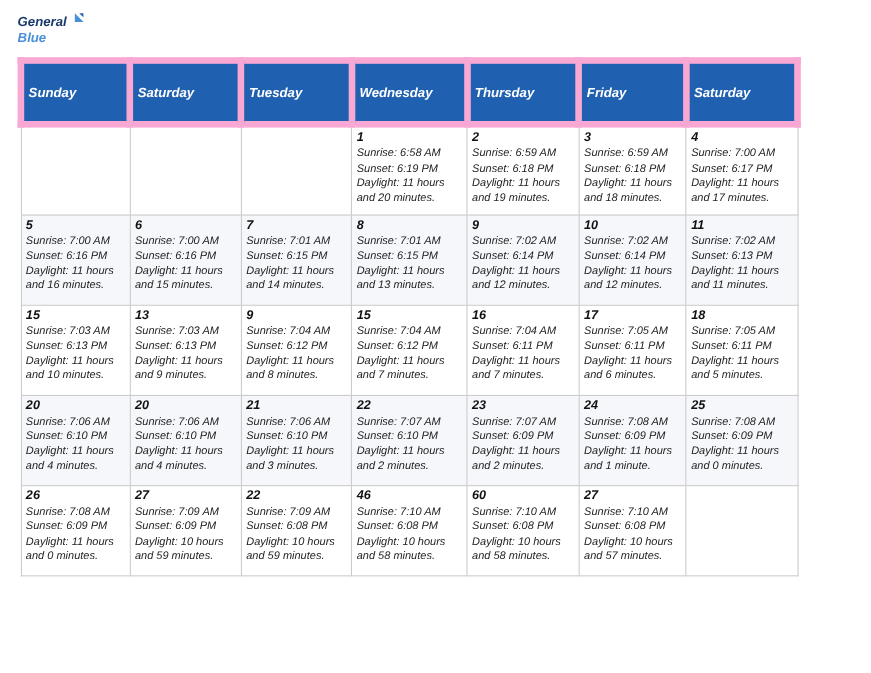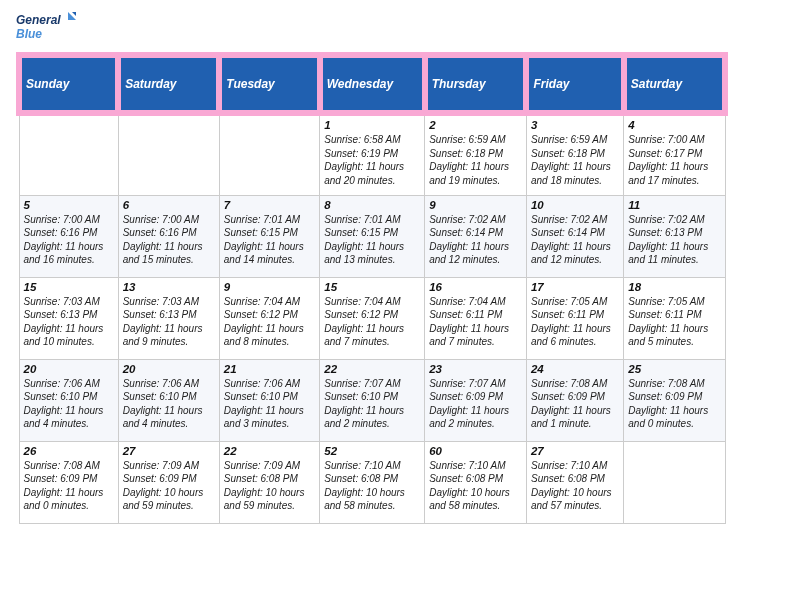--- a/index.html
+++ b/index.html
@@ -314,21 +314,21 @@
 and 59 minutes.</div>
           </td>
           <td>
             <span class="day-number">22</span>
             <div class="day-info" style="white-space: pre-line;">Sunrise: 7:09 AM
 Sunset: 6:08 PM
 Daylight: 10 hours
 and 59 minutes.</div>
           </td>
           <td>
-            <span class="day-number">52</span>
+            <span class="day-number">46</span>
             <div class="day-info" style="white-space: pre-line;">Sunrise: 7:10 AM
 Sunset: 6:08 PM
 Daylight: 10 hours
 and 58 minutes.</div>
           </td>
           <td>
             <span class="day-number">60</span>
             <div class="day-info" style="white-space: pre-line;">Sunrise: 7:10 AM
 Sunset: 6:08 PM
 Daylight: 10 hours

